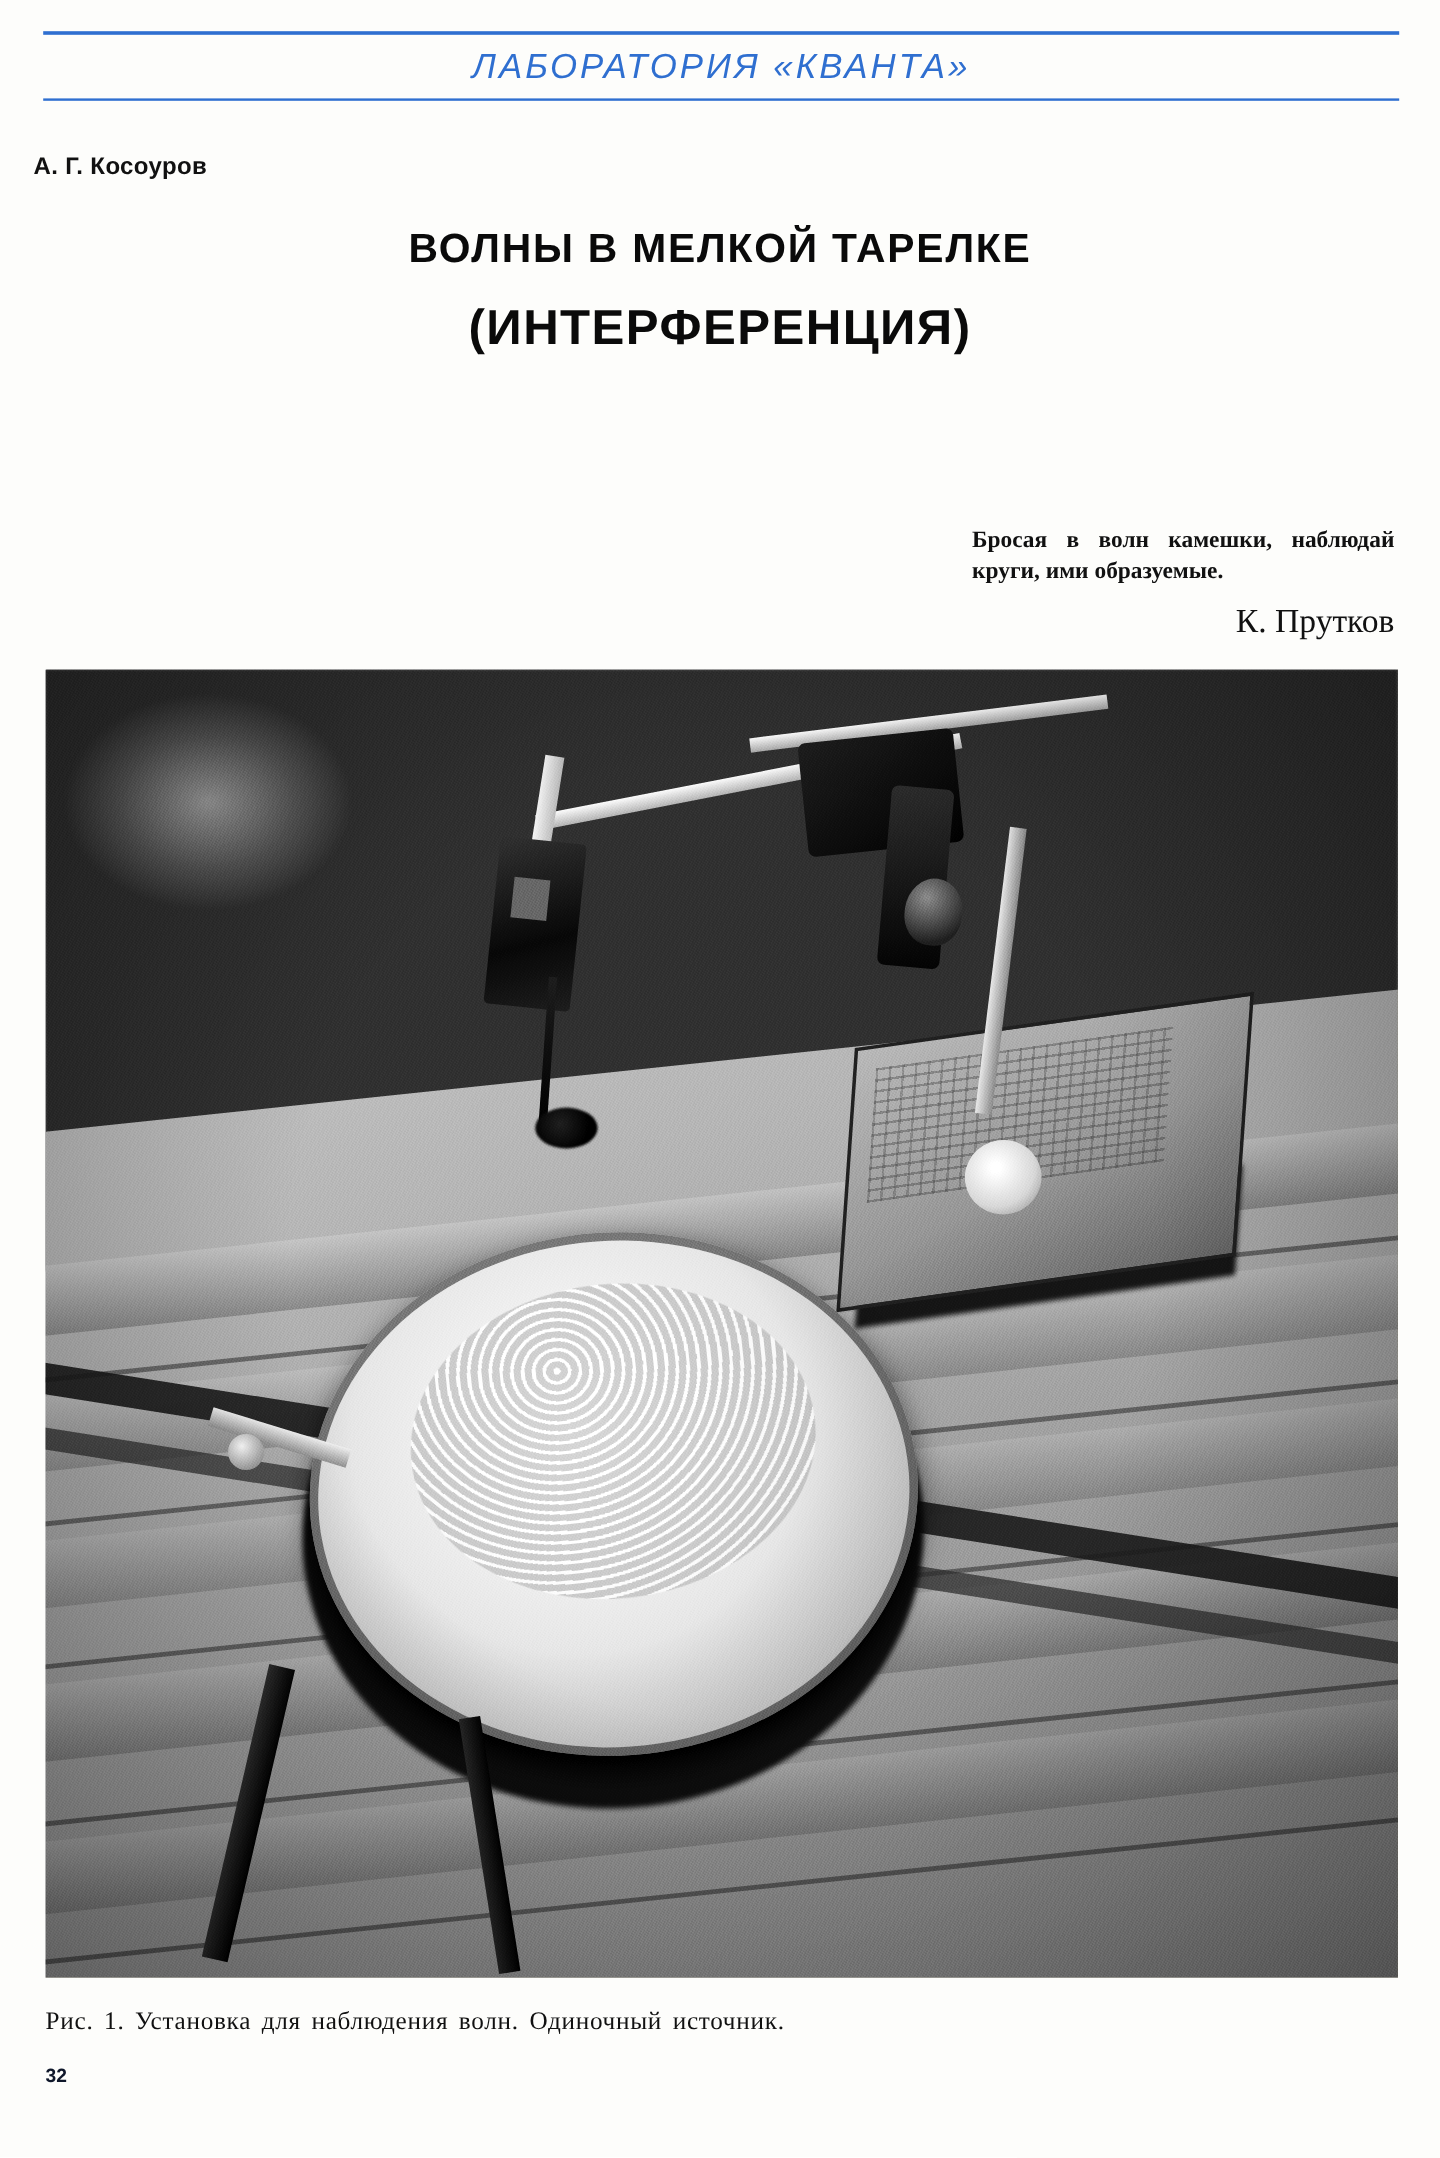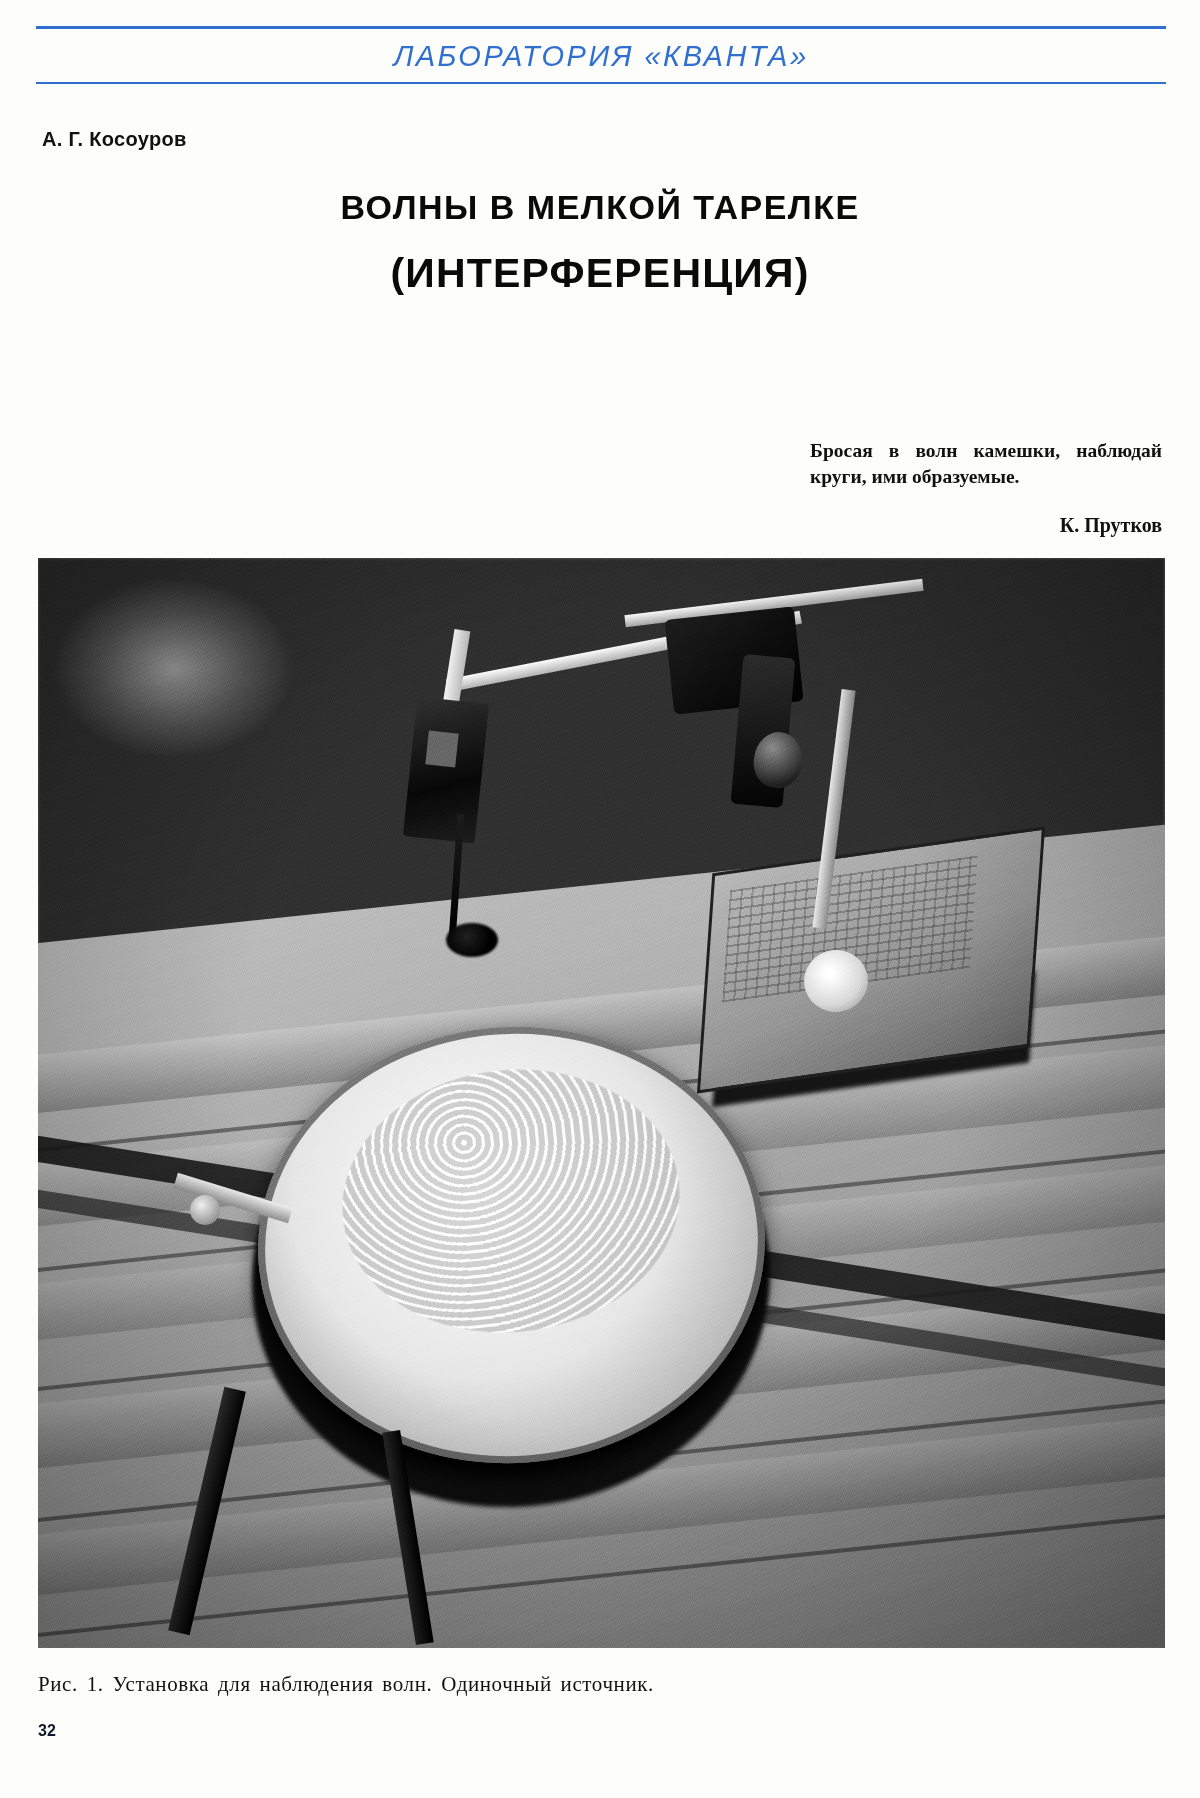--- a/index.html
+++ b/index.html
@@ -45,21 +45,21 @@
     font-weight: normal;
     font-style: italic;
     font-size: 29px;
     letter-spacing: 2.5px;
     padding: 11px 0 9px 0;
   }
 
   
   .author {
     position: absolute;
-    left: 42px;
+    left: 28px;
     top: 128px;
     font-family: "Liberation Sans", sans-serif;
     font-weight: bold;
     font-size: 20px;
     letter-spacing: 0.3px;
     color: #111;
   }
 
   
   .title {
@@ -90,24 +90,24 @@
     top: 438px;
     width: 352px;
     font-family: "Liberation Serif", serif;
     font-weight: bold;
     font-size: 19.5px;
     line-height: 1.33;
     color: #111;
     text-align: justify;
   }
   .epigraph .attrib {
-    margin-top: 22px;
+    margin-top: 10px;
     text-align: right;
-    font-weight: bold;
-    font-size: 20px;
+    font-weight: normal;
+    font-size: 28px;
   }
 
   
   .figure {
     position: absolute;
     left: 38px;
     top: 558px;
     width: 1127px;
     height: 1090px;
     overflow: hidden;

